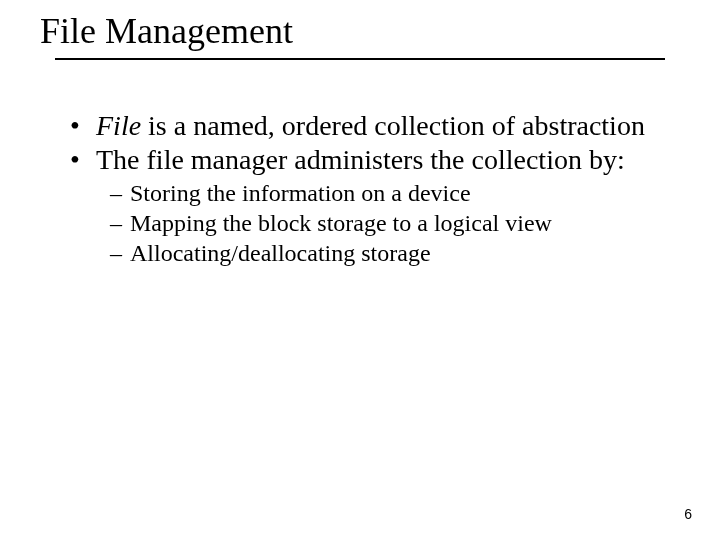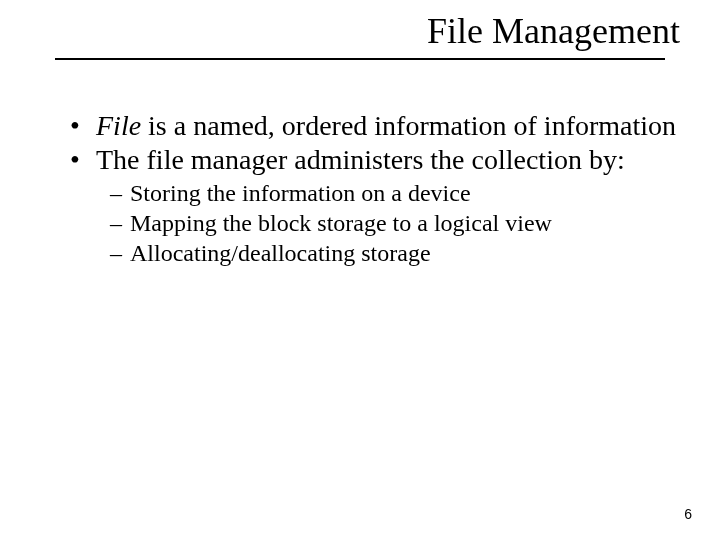--- a/index.html
+++ b/index.html
@@ -12,21 +12,21 @@
     position: relative;
     overflow: hidden;
   }
   .slide {
     width: 100%;
     height: 100%;
     padding: 10px 40px 20px 40px;
     position: relative;
   }
   .title {
-    text-align: right;
+    text-align: left;
     font-size: 36px;
     font-weight: normal;
     color: #000000;
     padding-bottom: 6px;
   }
   .title-rule {
     border: none;
     border-top: 2px solid #000;
     margin: 0 15px 50px 15px;
   }
@@ -81,21 +81,21 @@
 </head>
 <body>
 
 <div class="slide">
 
   <div class="title">File Management</div>
   <hr class="title-rule">
 
   <ul class="bullets">
     <li>
-      <span class="file-underline">File</span><span> is a named, ordered information of information</span>
+      <span class="file-underline">File</span><span> is a named, ordered collection of abstraction</span>
     </li>
     <li>The file manager administers the collection by:</li>
   </ul>
 
   <ul class="sub-bullets">
     <li>Storing the information on a device</li>
     <li>Mapping the block storage to a logical view</li>
     <li>Allocating/deallocating storage</li>
   </ul>
 

